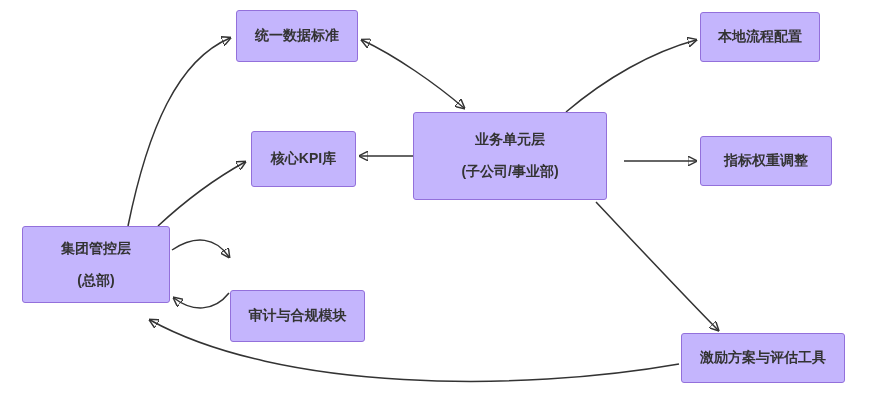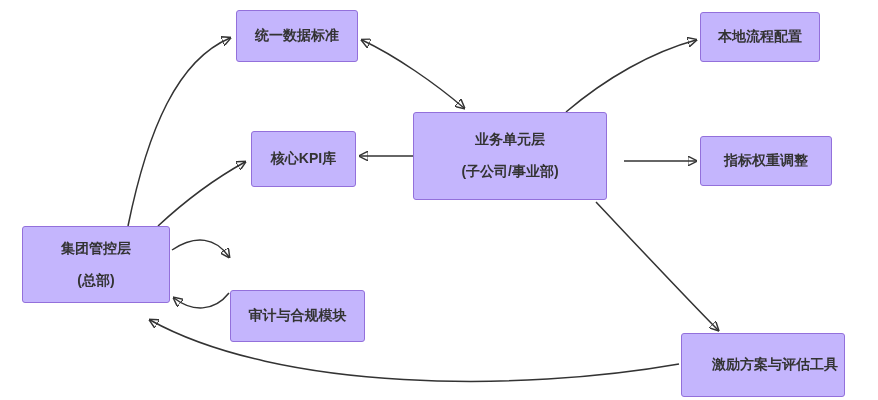--- a/index.html
+++ b/index.html
@@ -98,17 +98,17 @@
 
   <div class="node two-line" style="left:22px; top:226px; width:148px; height:77px;">
     <span class="node-line">集团管控层</span>
     <span class="node-line">(总部)</span>
   </div>
 
   <div class="node" style="left:230px; top:276px; width:135px; height:52px;margin-top:14px;">
     <span class="node-line">审计与合规模块</span>
   </div>
 
-  <div class="node" style="left:681px; top:333px; width:164px; height:64px;align-items:flex-end;">
+  <div class="node" style="left:681px; top:333px; width:164px; height:50px;">
     <span class="node-line">激励方案与评估工具</span>
   </div>
 
 </div>
 
 </body></html>

